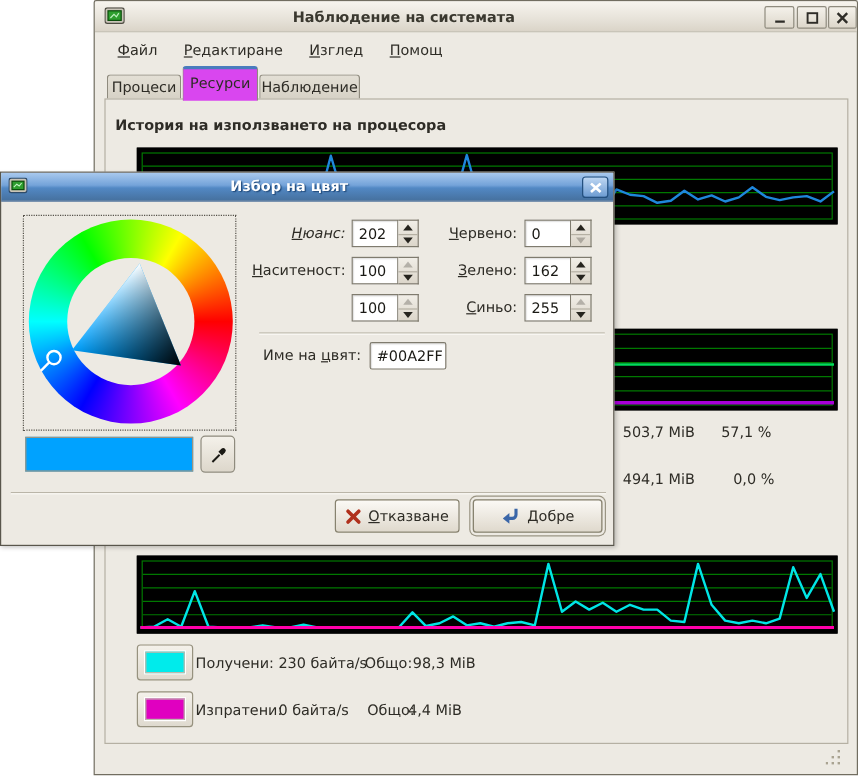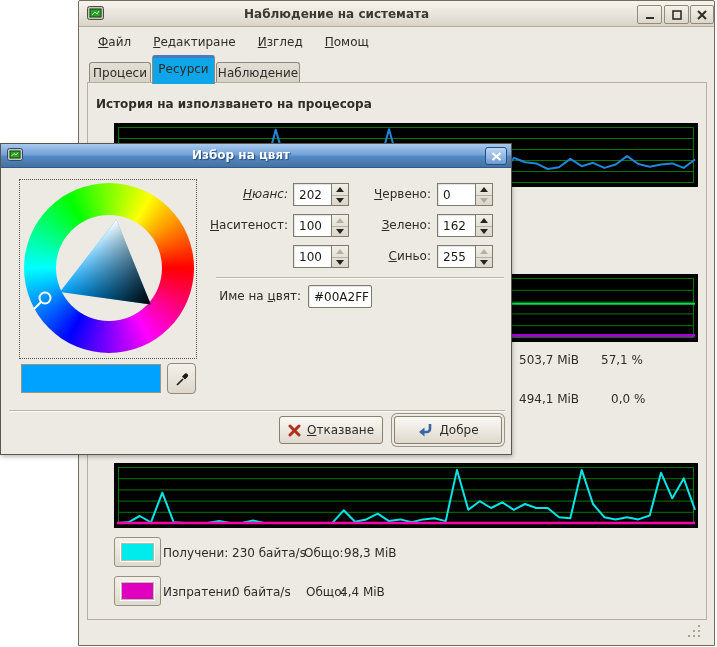--- a/index.html
+++ b/index.html
@@ -11,21 +11,21 @@
   .titlebar{position:absolute;left:0;top:0;width:100%;height:26px;background:linear-gradient(180deg,#F7F4EE 0%,#E8E4DB 55%,#DAD4C8 100%);border-bottom:1px solid #B3AEA1;border-radius:2px 2px 0 0;}
   .titlebar .app-icon{position:absolute;left:8px;top:5px;}
   .win-title{position:absolute;left:165px;top:6px;font-weight:bold;color:#3A382F;white-space:nowrap;}
   .tb-btn{position:absolute;top:4px;width:25px;height:19px;background:linear-gradient(180deg,#F4F1EA,#DDD7CB);border:1px solid #8F8B7E;border-radius:2px;display:flex;align-items:center;justify-content:center;}
   .menubar{position:absolute;left:0;top:27px;width:100%;height:25px;display:flex;align-items:flex-end;padding-left:8px;}
   .menu-item{padding:4px 11px;white-space:nowrap;color:#2E2C26;}
   .u{text-decoration:underline;}
   .tabstrip{position:absolute;left:8px;top:52px;width:620px;height:30px;}
   .tab{position:absolute;border:1px solid #8F8B7E;border-bottom:none;border-radius:3px 3px 0 0;text-align:center;background:linear-gradient(180deg,#E3DFD5,#D6D1C5);padding-top:3px;}
   .tab.inactive{top:9px;height:21px;}
-  .tab.active{top:2px;height:29px;background:#0ea5e9;border-top:3px solid #497CBD;padding-top:4px;z-index:3;}
+  .tab.active{top:2px;height:29px;background:#d946ef;border-top:3px solid #497CBD;padding-top:4px;z-index:3;}
   .page{position:absolute;left:8px;top:81px;width:620px;height:538px;border:1px solid #B5B0A3;background:#EDEAE3;}
   .sect-title{position:absolute;font-weight:bold;color:#2E2C26;white-space:nowrap;}
   .chart{position:absolute;background:#000;border:1px solid #000;}
   .chart svg{position:absolute;left:0;top:0;width:100%;height:100%;}
   .memtxt{position:absolute;white-space:nowrap;color:#2E2C26;}
   .legend-btn{position:absolute;width:47px;height:30px;background:linear-gradient(180deg,#F4F1EA,#DFDACF);border:1px solid #97927F;border-radius:3px;}
   .legend-swatch{position:absolute;left:6px;top:5px;right:6px;bottom:5px;box-shadow:0 0 0 1px #FFFFFF;border:1px solid #BDB8AC;}
   .legtxt{position:absolute;white-space:nowrap;color:#2E2C26;}
   .statusbar{position:absolute;left:0;top:620px;width:100%;height:25px;}
   .grip{position:absolute;right:12px;bottom:5px;}

